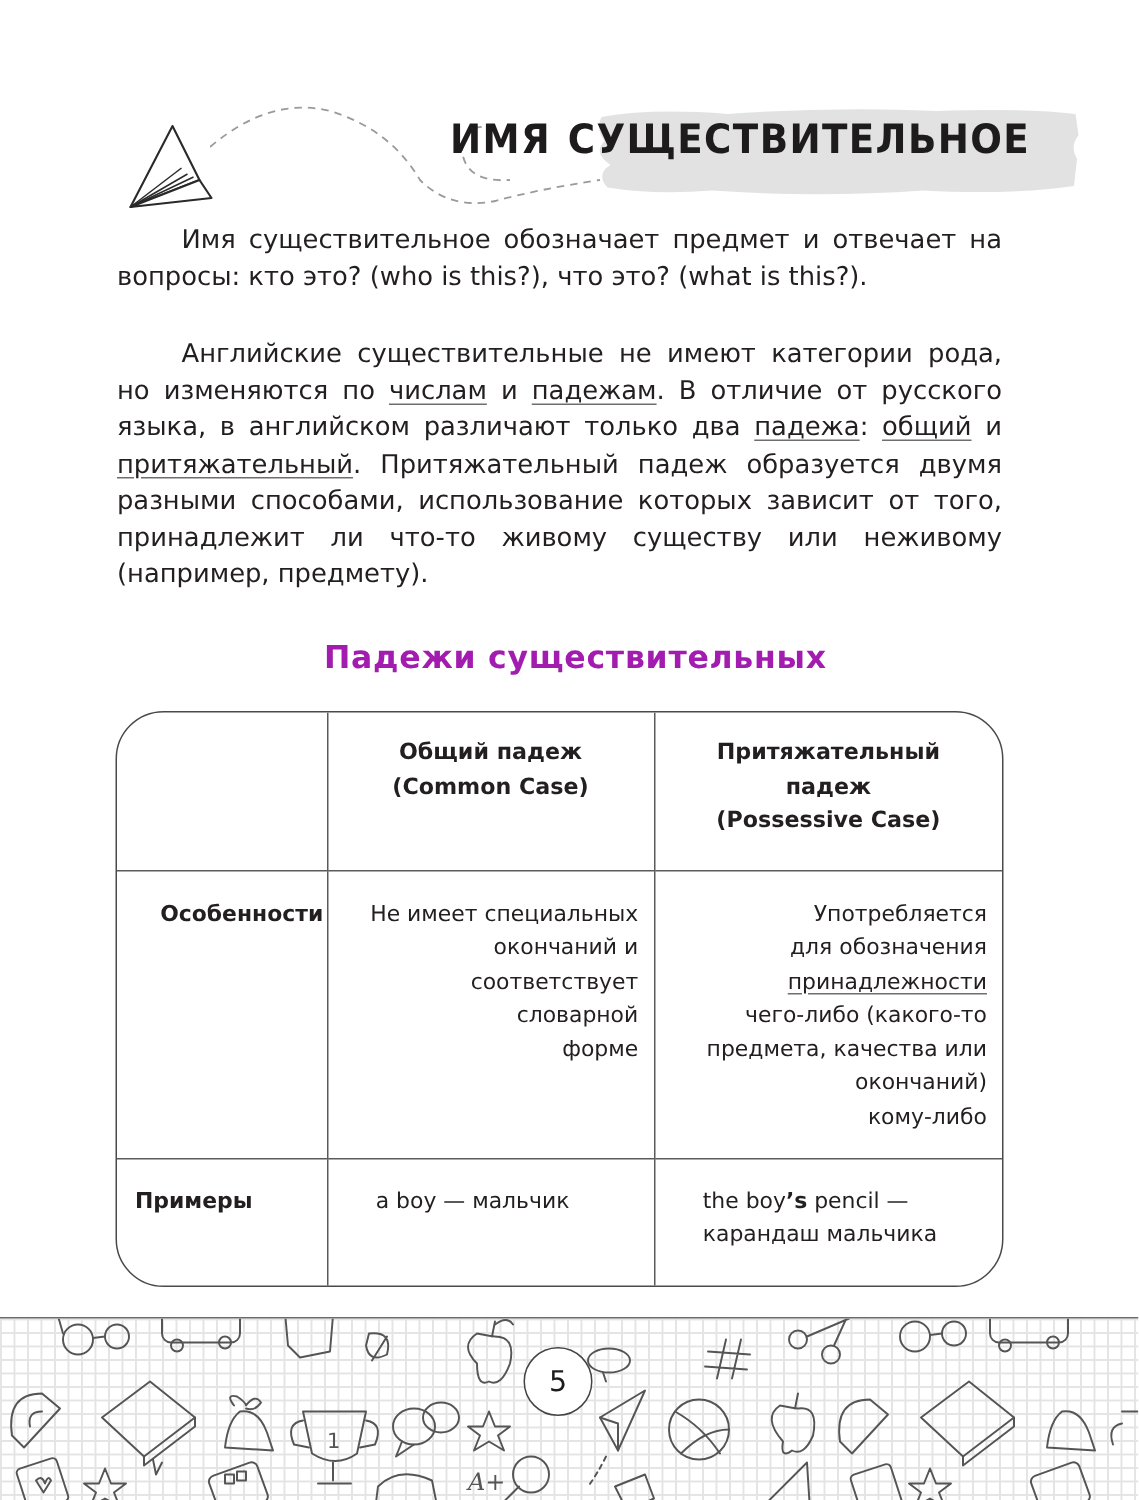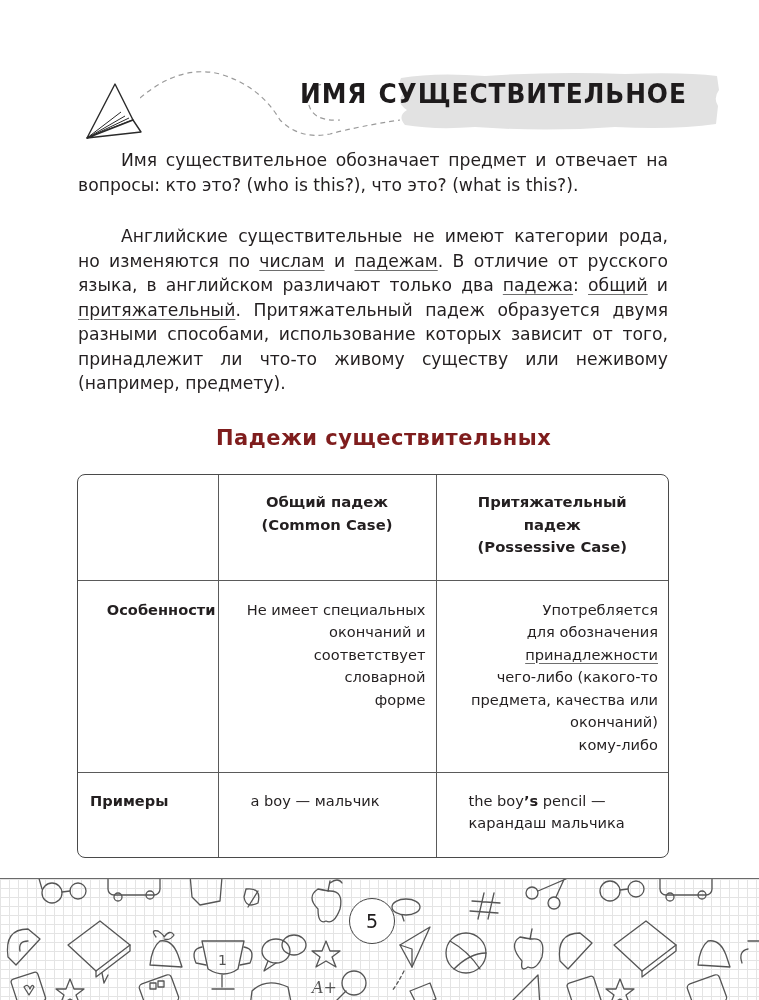--- a/index.html
+++ b/index.html
@@ -26,27 +26,27 @@
     text-align: justify; text-align-last: left; color: #231f20;
   }
   .para .indent { display: inline-block; width: 43px; }
   .p1 { top: 148px; }
   .p2 { top: 224px; }
   .u { text-decoration: underline; text-decoration-color: #6e6e6e; text-underline-offset: 3px; }
 
   .subtitle {
     position: absolute; left: 216px; top: 426px;
     font-family: "DejaVu Sans", sans-serif; font-weight: bold; font-size: 21px;
-    color: #7f1d1d; letter-spacing: 0.5px;
+    color: #a21caf; letter-spacing: 0.5px;
   }
 
   
   .tbl {
     position: absolute; left: 77px; top: 474px; width: 592px; height: 384px;
-    border: 1.6px solid #4a4a4a; border-radius: 8px; overflow: hidden;
+    border: 1.6px solid #4a4a4a; border-radius: 32px; overflow: hidden;
   }
   .tbl table { width: 100%; height: 100%; border-collapse: collapse; table-layout: fixed; }
   .tbl td { border: 1.2px solid #5a5a5a; vertical-align: top; font-size: 14.6px; line-height: 22.5px; }
   .tbl tr:first-child td { border-top: none; }
   .tbl tr:last-child td { border-bottom: none; padding-left: 32px; }
   .tbl td:first-child { border-left: none; }
   .tbl td:last-child { border-right: none; }
   .c1 { width: 140px; }
   .c2 { width: 218px; }
   .head td { height: 105px; text-align: center; font-weight: bold; padding-top: 16px; font-size: 14.8px; }

